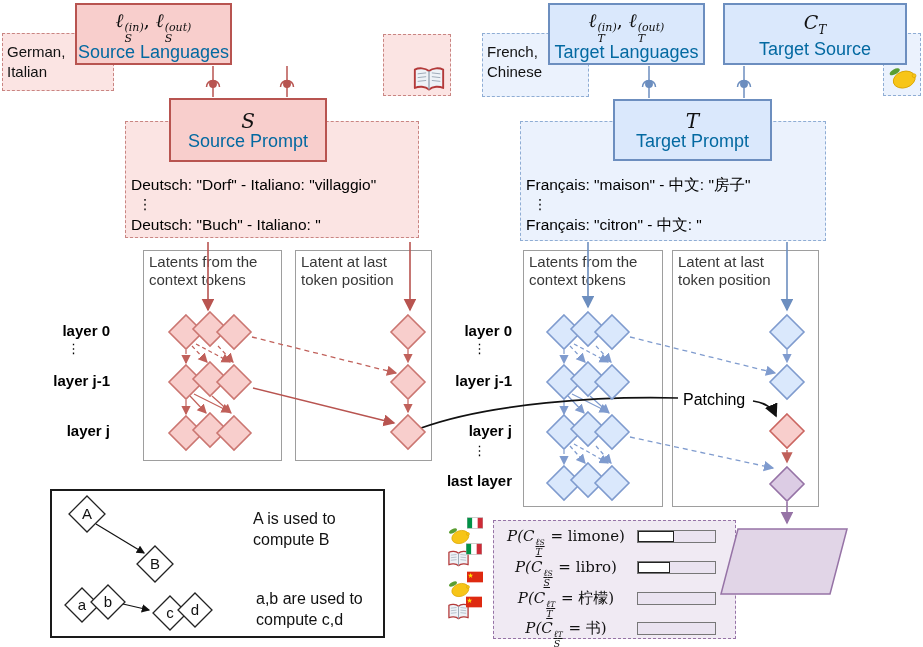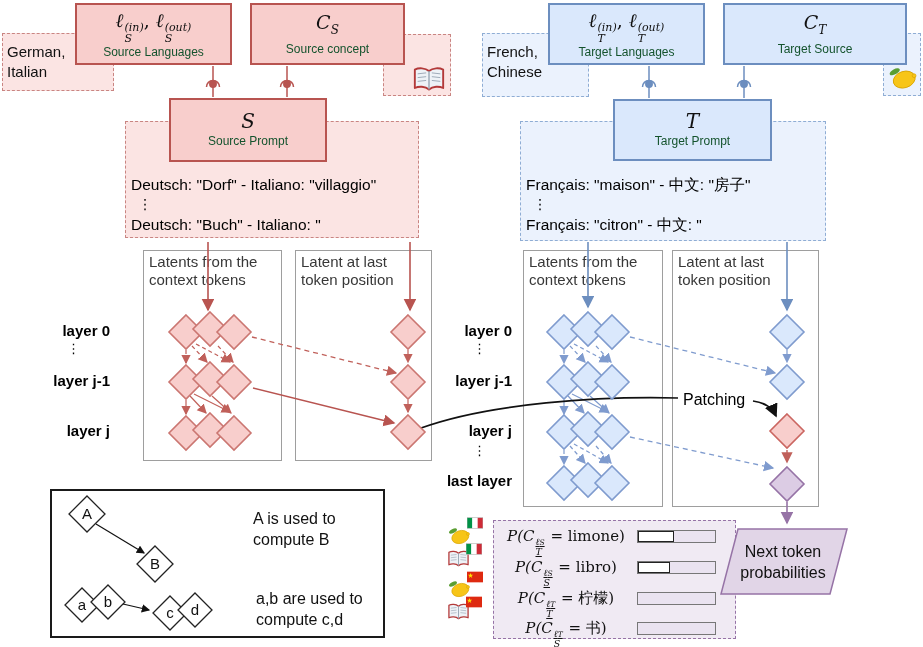--- a/index.html
+++ b/index.html
@@ -3,21 +3,21 @@
 <meta charset="utf-8">
 <style>
   html,body{margin:0;padding:0;background:#fff;}
   .canvas{position:relative;width:923px;height:647px;background:#fff;overflow:hidden;
           font-family:"Liberation Sans",sans-serif;color:#111;}
   
   .box{position:absolute;display:flex;flex-direction:column;align-items:center;justify-content:center;
        text-align:center;box-sizing:border-box;z-index:2;}
   .box.red{background:#f8cecc;border:2px solid #b85450;}
   .box.blue{background:#dae8fc;border:2px solid #6c8ebf;}
-  .box-label{font-size:12px;line-height:17px;color:#14532d;}
+  .box-label{font-size:18px;line-height:17px;color:#0369a1;}
   
   .note{position:absolute;box-sizing:border-box;z-index:1;font-size:15px;line-height:20px;}
   .note.rednote{background:rgba(248,206,204,.55);border:1.5px dashed #c98582;}
   .note.bluenote{background:rgba(218,232,252,.55);border:1.5px dashed #8fadd4;}
   .note.purplenote{background:rgba(225,213,231,.5);border:1.5px dashed #9673a6;}
   
   .mi{font-family:"DejaVu Serif","Liberation Serif",serif;font-style:italic;}
   .mrm{font-family:"DejaVu Serif","Liberation Serif",serif;font-style:normal;}
   .mathline{font-size:19px;line-height:24px;}
   .supsub{display:inline-flex;flex-direction:column;align-items:flex-start;vertical-align:-4px;line-height:1;margin-left:1px;}
@@ -96,26 +96,20 @@
           <span class="s-up mi">(in)</span>
           <span class="s-dn mi">S</span>
         </span><span class="mrm">, </span><span class="mi">ℓ</span><span class="supsub">
           <span class="s-up mi">(out)</span>
           <span class="s-dn mi">S</span>
         </span>
     </div>
     <div class="box-label">Source Languages</div>
   </div>
 
-  <div class="box red" style="left:250px;top:3px;width:155px;height:62px;">
-    <div class="mathline">
-      <span class="mi">C</span><sub class="msub mi">S</sub>
-    </div>
-    <div class="box-label">Source concept</div>
-  </div>
 
   <div class="note rednote" style="left:383px;top:34px;width:68px;height:62px;"></div>
   <svg class="icon" style="left:412px;top:66px;" width="34" height="27" viewBox="0 0 36 28">
       <use href="#ic-book"></use>
     </svg>
 
   <div class="box red" style="left:169px;top:98px;width:158px;height:64px;">
     <div class="bigsym mi">S</div>
     <div class="box-label">Source Prompt</div>
   </div>
@@ -433,15 +427,14 @@
   <div class="problabel" style="left:497px;top:619px;">
     <span class="mi">P(</span><span class="mi">C</span><span class="pstack">
         <span class="s-up mi"><span>ℓ</span><span class="tiny">T</span></span>
         <span class="s-dn mi">S</span>
       </span> <span class="mrm">= 书)</span>
   </div>
   <div class="bar-outer" style="left:637px;top:622px;">
     
   </div>
 
-  <div class="nexttok">Next token probabilities</div>
 
 </div>
 
 </body></html>

